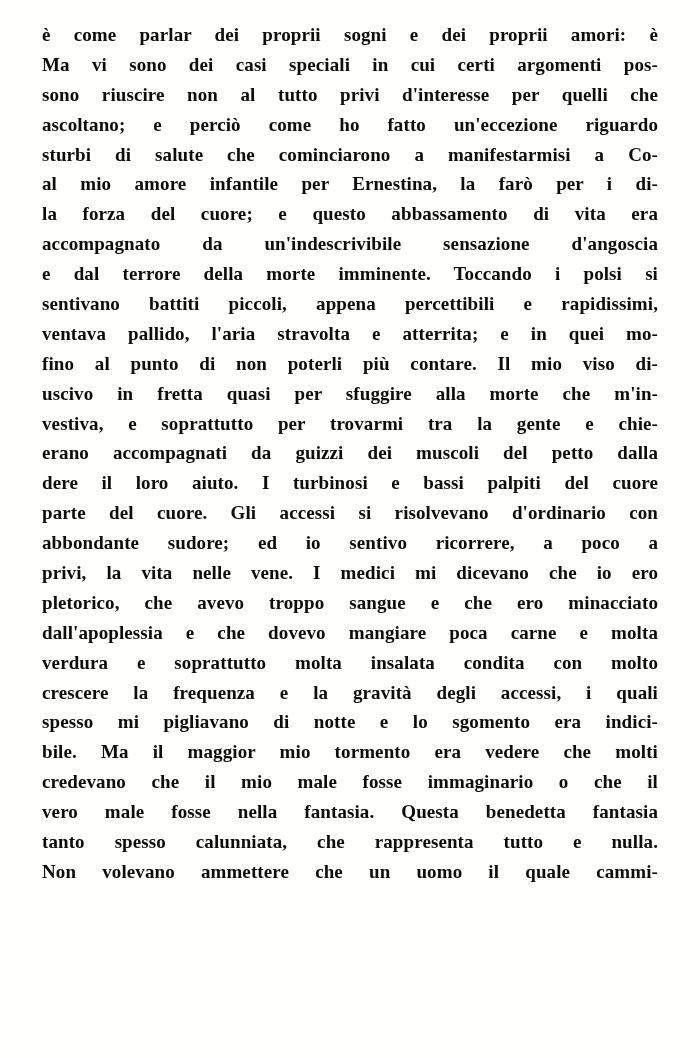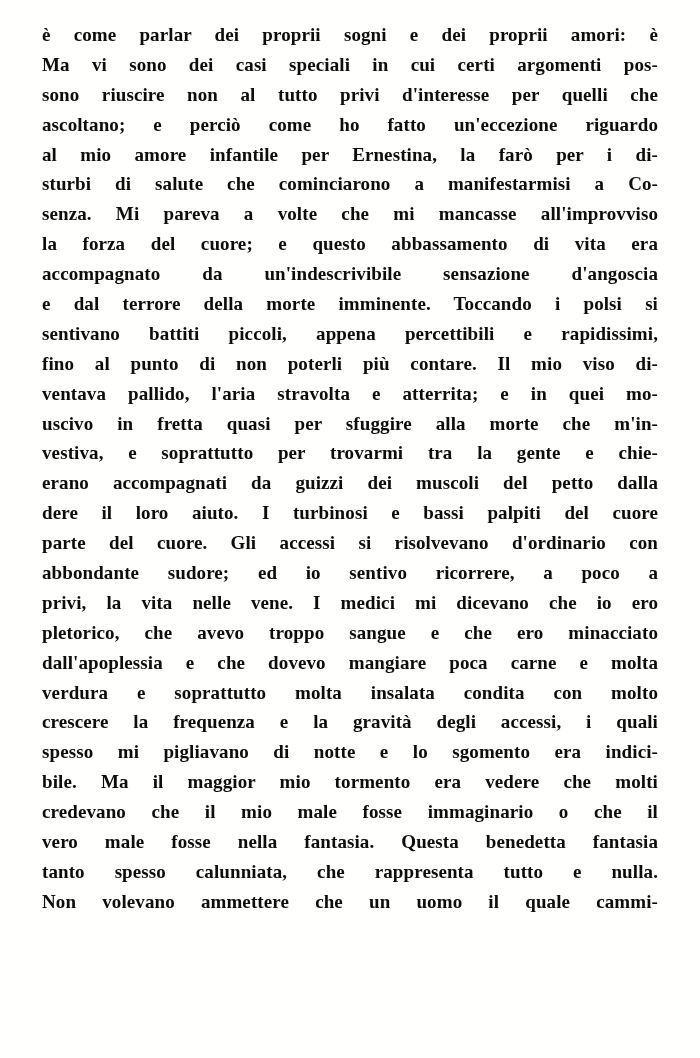--- a/index.html
+++ b/index.html
@@ -35,29 +35,28 @@
 </style>
 </head>
 <body>
 
 <div class="page">
   <div class="text-block">
     <div class="line">è come parlar dei proprii sogni e dei proprii amori: è</div>
     <div class="line">Ma vi sono dei casi speciali in cui certi argomenti pos-</div>
     <div class="line">sono riuscire non al tutto privi d'interesse per quelli che</div>
     <div class="line">ascoltano; e perciò come ho fatto un'eccezione riguardo</div>
+    <div class="line">sturbi di salute che cominciarono a manifestarmisi a Co-</div>
     <div class="line">al mio amore infantile per Ernestina, la farò per i di-</div>
-    <div class="line">sturbi di salute che cominciarono a manifestarmisi a Co-</div>
-    <div class="line">senza. Mi pareva a volte che mi mancasse all'improvviso</div>
     <div class="line">la forza del cuore; e questo abbassamento di vita era</div>
     <div class="line">accompagnato da un'indescrivibile sensazione d'angoscia</div>
     <div class="line">e dal terrore della morte imminente. Toccando i polsi si</div>
     <div class="line">sentivano battiti piccoli, appena percettibili e rapidissimi,</div>
+    <div class="line">ventava pallido, l'aria stravolta e atterrita; e in quei mo-</div>
     <div class="line">fino al punto di non poterli più contare. Il mio viso di-</div>
-    <div class="line">ventava pallido, l'aria stravolta e atterrita; e in quei mo-</div>
     <div class="line">uscivo in fretta quasi per sfuggire alla morte che m'in-</div>
     <div class="line">vestiva, e soprattutto per trovarmi tra la gente e chie-</div>
     <div class="line">erano accompagnati da guizzi dei muscoli del petto dalla</div>
     <div class="line">dere il loro aiuto. I turbinosi e bassi palpiti del cuore</div>
     <div class="line">parte del cuore. Gli accessi si risolvevano d'ordinario con</div>
     <div class="line">abbondante sudore; ed io sentivo ricorrere, a poco a</div>
     <div class="line">privi, la vita nelle vene. I medici mi dicevano che io ero</div>
     <div class="line">pletorico, che avevo troppo sangue e che ero minacciato</div>
     <div class="line">dall'apoplessia e che dovevo mangiare poca carne e molta</div>
     <div class="line">verdura e soprattutto molta insalata condita con molto</div>

